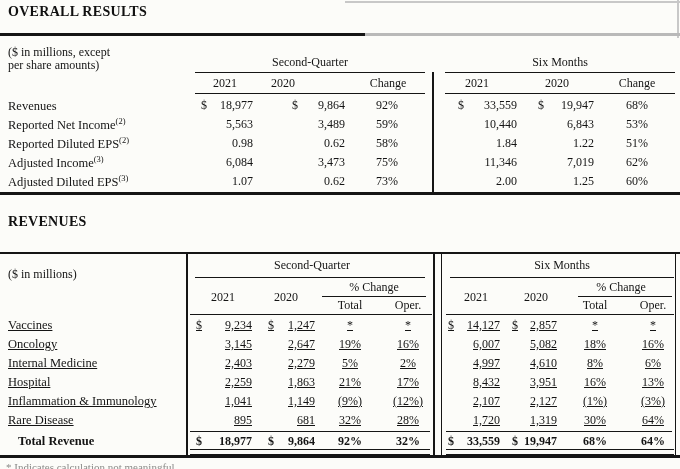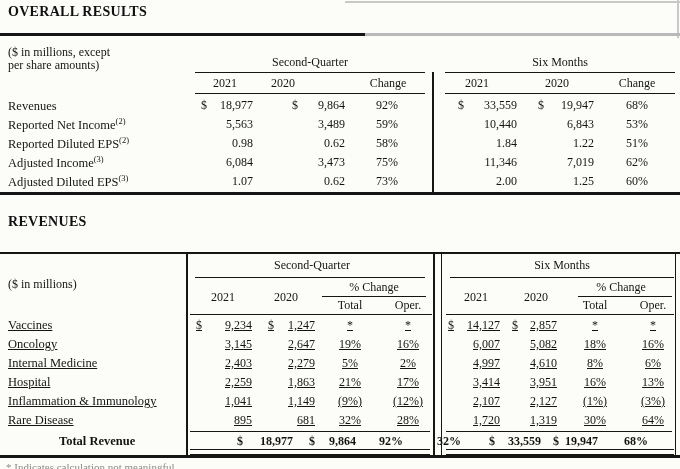--- a/index.html
+++ b/index.html
@@ -228,21 +228,21 @@
   </div>
 
   <div class="vrule" style="left:432px;top:72px;width:2px;height:120px;"></div>
   <div class="hrule" style="left:0;top:192px;width:680px;height:2.5px;"></div>
 
   <div class="sec-title" style="top:214px;">REVENUES</div>
 
   <div class="hrule" style="left:0;top:252px;width:680px;height:2px;"></div>
 
   <div class="hdr" style="top:252px;height:64px;">
-    <div class="abs note" style="left:8px;top:26px;">($ in millions)</div>
+    <div class="abs note" style="left:8px;top:16px;">($ in millions)</div>
 
     <div class="abs grp" style="left:190px;top:6px;width:244px;">Second-Quarter</div>
     <div class="abs grp" style="left:444px;top:6px;width:236px;">Six Months</div>
     <div class="uline" style="left:195px;top:25px;width:230px;"></div>
     <div class="uline" style="left:450px;top:25px;width:224px;"></div>
 
     <div class="abs ctr vmid" style="left:192px;top:29px;width:62px;height:33px;">2021</div>
     <div class="abs ctr vmid" style="left:256px;top:29px;width:60px;height:33px;">2020</div>
     <div class="abs ctr" style="left:318px;top:28px;width:112px;">% Change</div>
     <div class="uline" style="left:322px;top:44px;width:104px;"></div>
@@ -345,21 +345,21 @@
         </div>
       <div class="money m-q20b">
           <span></span>
           <span>1,863</span>
         </div>
       <div class="pc">21%</div>
       <div class="pc">17%</div>
       <div></div>
       <div class="money m-s21b">
           <span></span>
-          <span>3,414</span>
+          <span>8,432</span>
         </div>
       <div class="money m-s20b">
           <span></span>
           <span>3,951</span>
         </div>
       <div class="pc">16%</div>
       <div class="pc">13%</div>
     </div>
 
     <div class="t2row">
@@ -410,21 +410,21 @@
         </div>
       <div class="pc">30%</div>
       <div class="pc">64%</div>
     </div>
   </div>
 
   <div class="uline" style="left:190px;top:431px;width:240px;"></div>
   <div class="uline" style="left:446px;top:431px;width:226px;"></div>
 
   <div class="rows" style="top:432px;">
-    <div class="t2row bold" style="height:19px;padding-left:41px;">
+    <div class="t2row bold" style="height:19px;">
       <div class="lab indent">Total Revenue</div>
       <div class="money m-q21b">
           <span>$</span>
           <span>18,977</span>
         </div>
       <div class="money m-q20b">
           <span>$</span>
           <span>9,864</span>
         </div>
       <div class="pc">92%</div>

